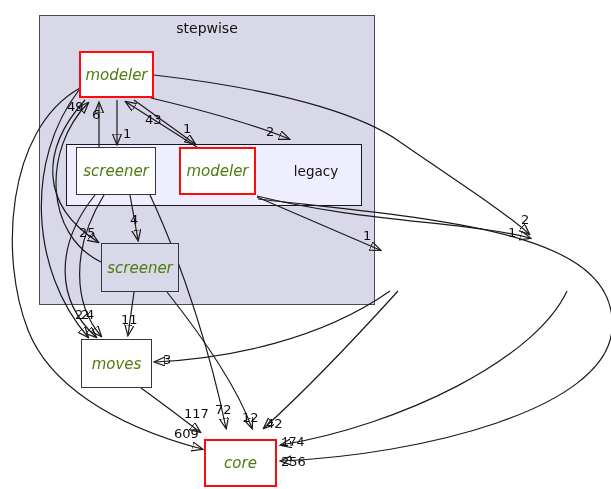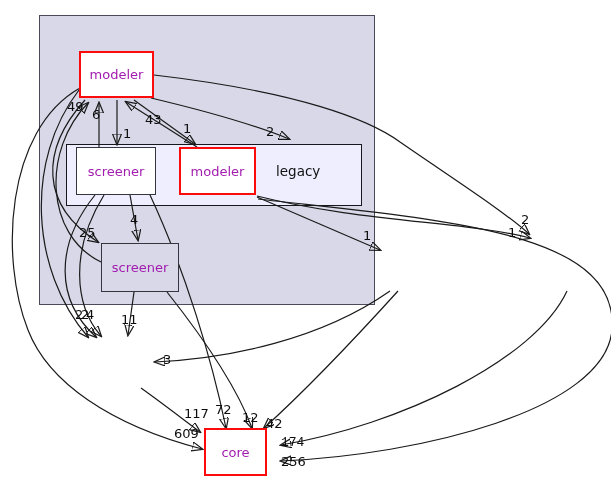--- a/index.html
+++ b/index.html
@@ -3,38 +3,39 @@
 <meta charset="utf-8">
 <style>
   html,body{margin:0;padding:0;background:#ffffff;}
   #canvas{position:relative;width:611px;height:489px;background:#ffffff;overflow:hidden;
           font-family:"DejaVu Sans","Liberation Sans",sans-serif;}
   .cluster{position:absolute;box-sizing:border-box;}
   .cluster.outer{left:39px;top:15px;width:336px;height:290px;background:#d8d8e8;border:1px solid #4a4a58;}
   .cluster.inner{left:66px;top:144px;width:296px;height:62px;background:#eeeeff;border:1px solid #16161c;}
   .cluster-title{position:absolute;left:39px;top:20px;width:336px;text-align:center;
                  font-size:14px;color:#111;}
-  .inner-title{position:absolute;left:276px;top:163px;width:80px;text-align:left;
+  .inner-title{position:absolute;left:276px;top:163px;width:80px;text-align:center;
                font-size:13.5px;color:#111;}
   svg.edges{position:absolute;left:0;top:0;}
   svg.edges path{fill:none;stroke:#1a1a1a;stroke-width:1.2px;}
   .elabel{position:absolute;font-size:13px;color:#0d0d0d;line-height:13px;white-space:nowrap;}
   .node{position:absolute;box-sizing:border-box;display:flex;align-items:center;justify-content:center;
-        font-size:13px;color:#a21caf;background:#ffffff;}
+        font-size:15px;color:#4d7c0f;background:#ffffff;font-style:italic;}
   .node.dark{border:1.4px solid #35353f;}
   .node.red{border:2px solid #fb0b0b;}
   .node.unfilled{background:#d8d8e8;}
 </style>
 </head>
 <body>
 
 <div id="canvas">
 
   <div class="cluster outer"></div>
   <div class="cluster inner"></div>
+  <div class="cluster-title">stepwise</div>
   <div class="inner-title">legacy</div>
 
   <svg class="edges" width="611" height="489">
     <defs>
       <marker id="arrow" markerUnits="userSpaceOnUse" markerWidth="12" markerHeight="10" refX="10" refY="4.5" orient="auto">
         <path d="M0,0 L11,4.5 L0,9 z" fill="#1a1a1a" stroke="none"></path>
       </marker>
     </defs>
     <path d="M 101,262 C 45,235 42,150 88,103" marker-end="url(#arrow)"></path>
     <path d="M 99,147 L 99,103" marker-end="url(#arrow)"></path>
@@ -82,15 +83,16 @@
   <span class="elabel" style="left: 242px; top: 411px;">12</span>
   <span class="elabel" style="left: 266px; top: 417px;">42</span>
   <span class="elabel" style="left: 174px; top: 427px;">609</span>
   <span class="elabel" style="left: 281px; top: 436px; font-family: Liberation Mono, monospace;">174</span>
   <span class="elabel" style="left: 281px; top: 455px; text-align: center;">256</span>
 
   <div class="node red" style="left: 79px; top: 51px; width: 75px; height: 47px;">modeler</div>
   <div class="node dark" style="left: 76px; top: 147px; width: 80px; height: 48px;">screener</div>
   <div class="node red" style="left: 179px; top: 147px; width: 77px; height: 48px;">modeler</div>
   <div class="node dark unfilled" style="left: 101px; top: 243px; width: 78px; height: 49px;">screener</div>
-  <div class="node red" style="left: 204px; top: 428px; width: 63px; height: 48px;">core</div>
+  <div class="node dark" style="left: 81px; top: 339px; width: 71px; height: 49px;">moves</div>
+  <div class="node red" style="left: 204px; top: 439px; width: 73px; height: 48px;">core</div>
 
 </div>
 
 </body></html>

